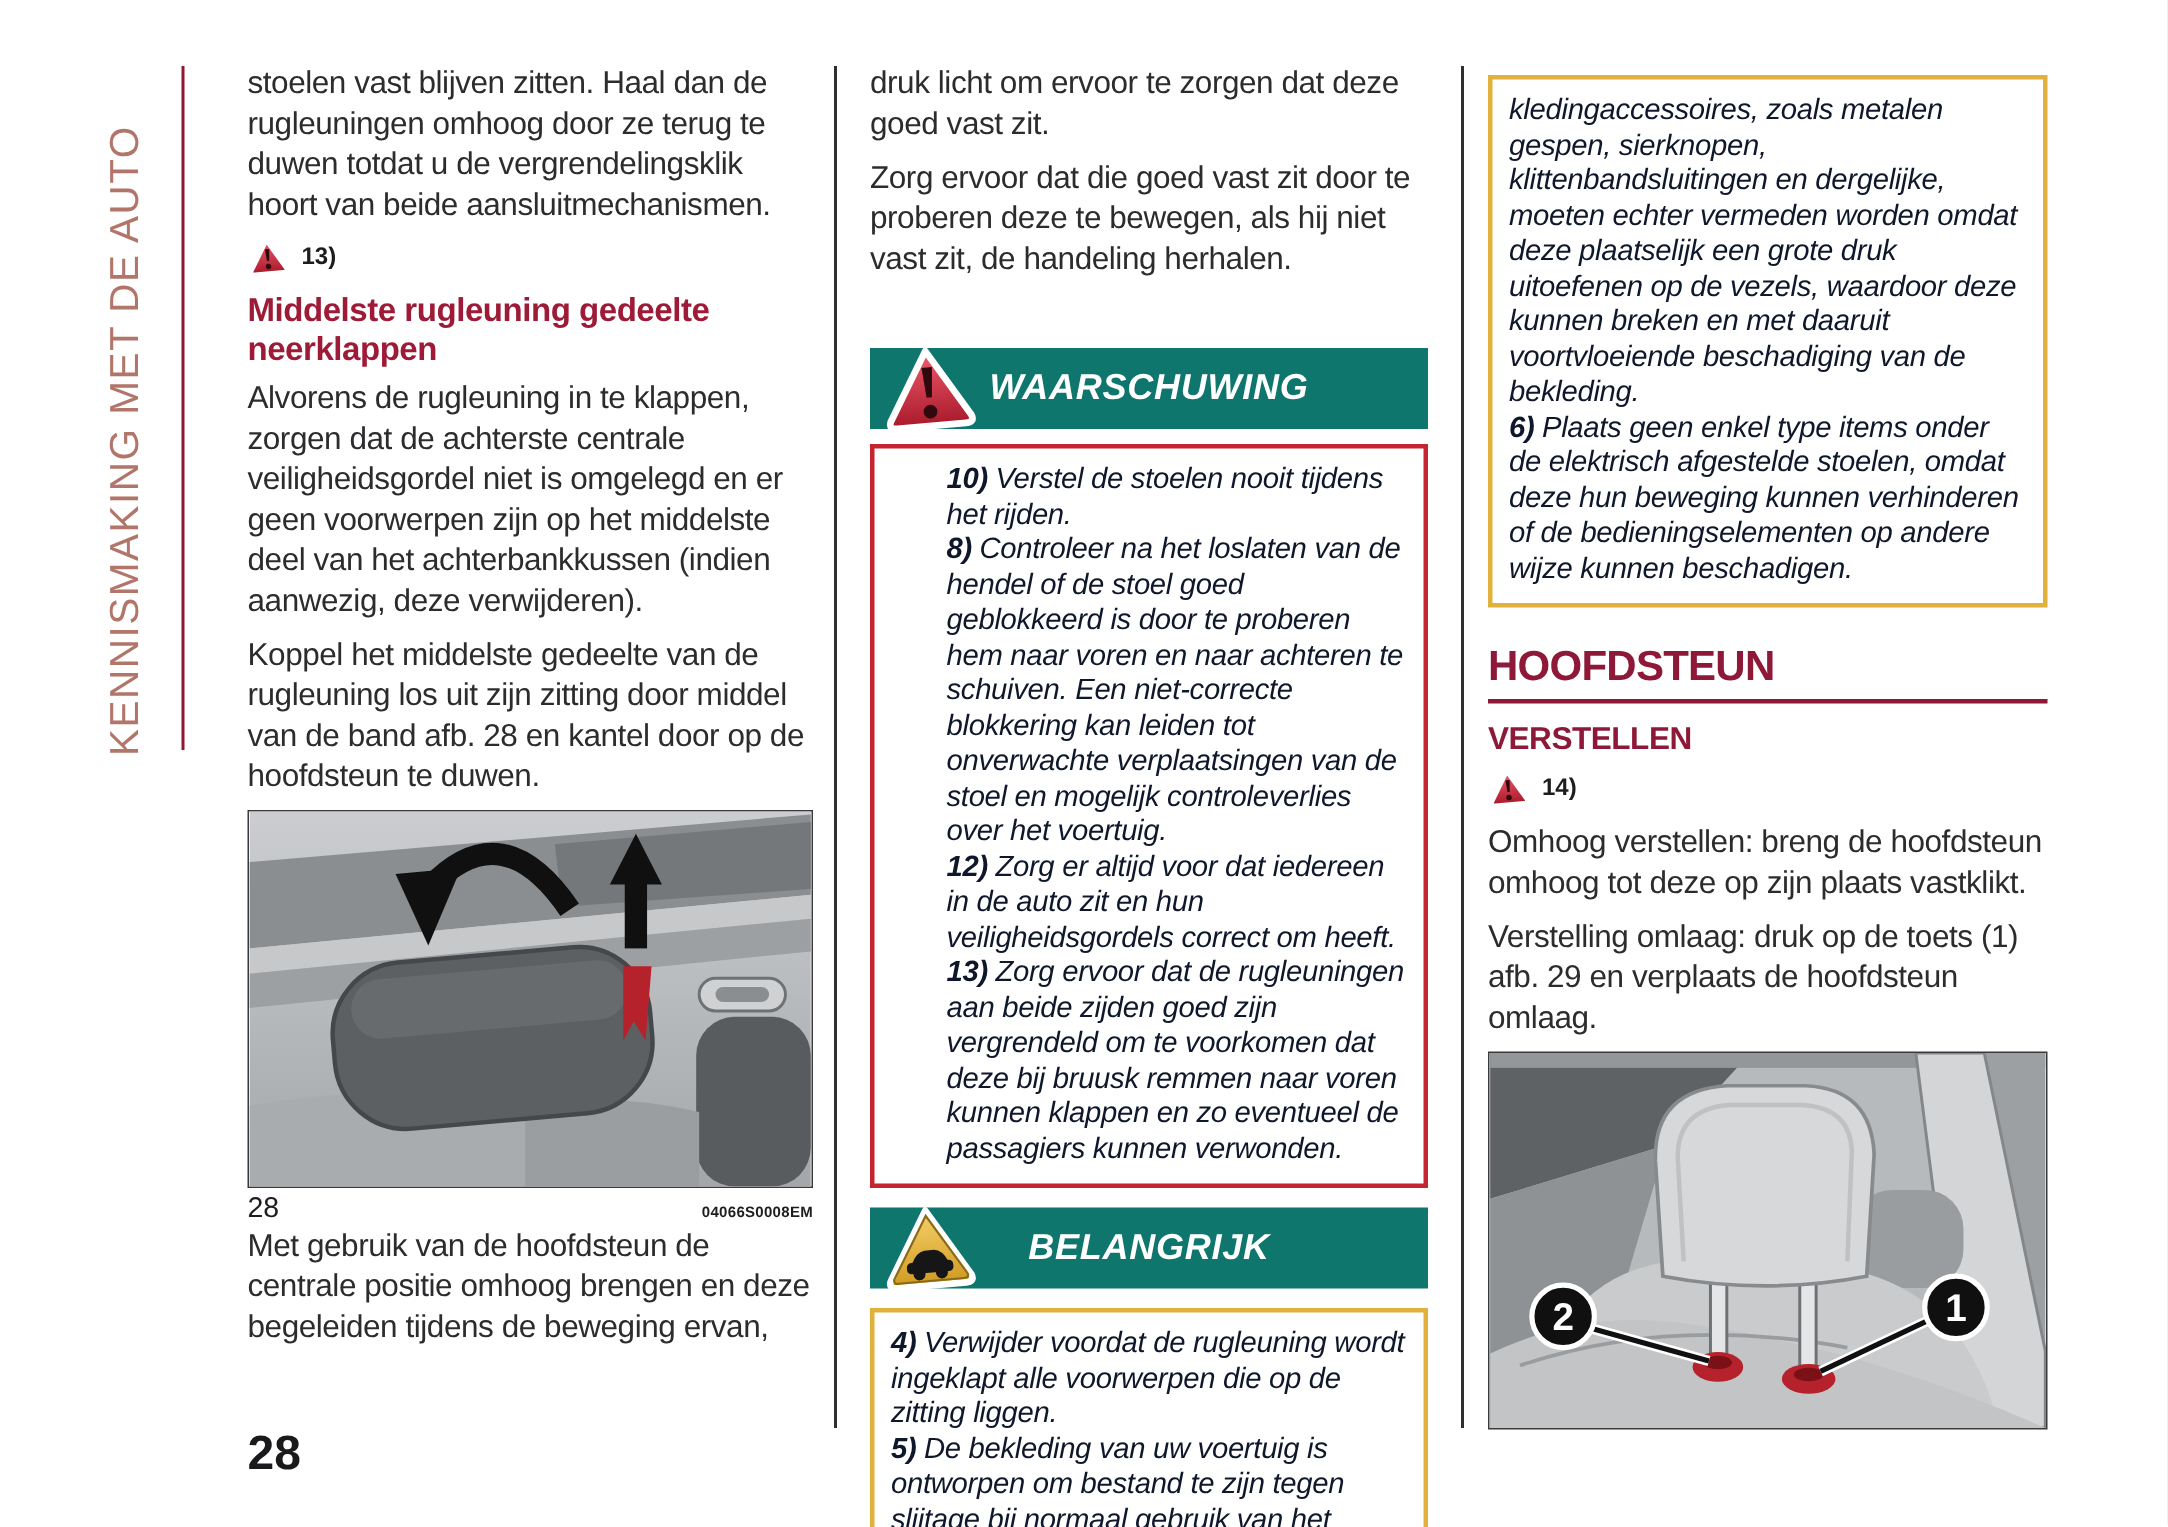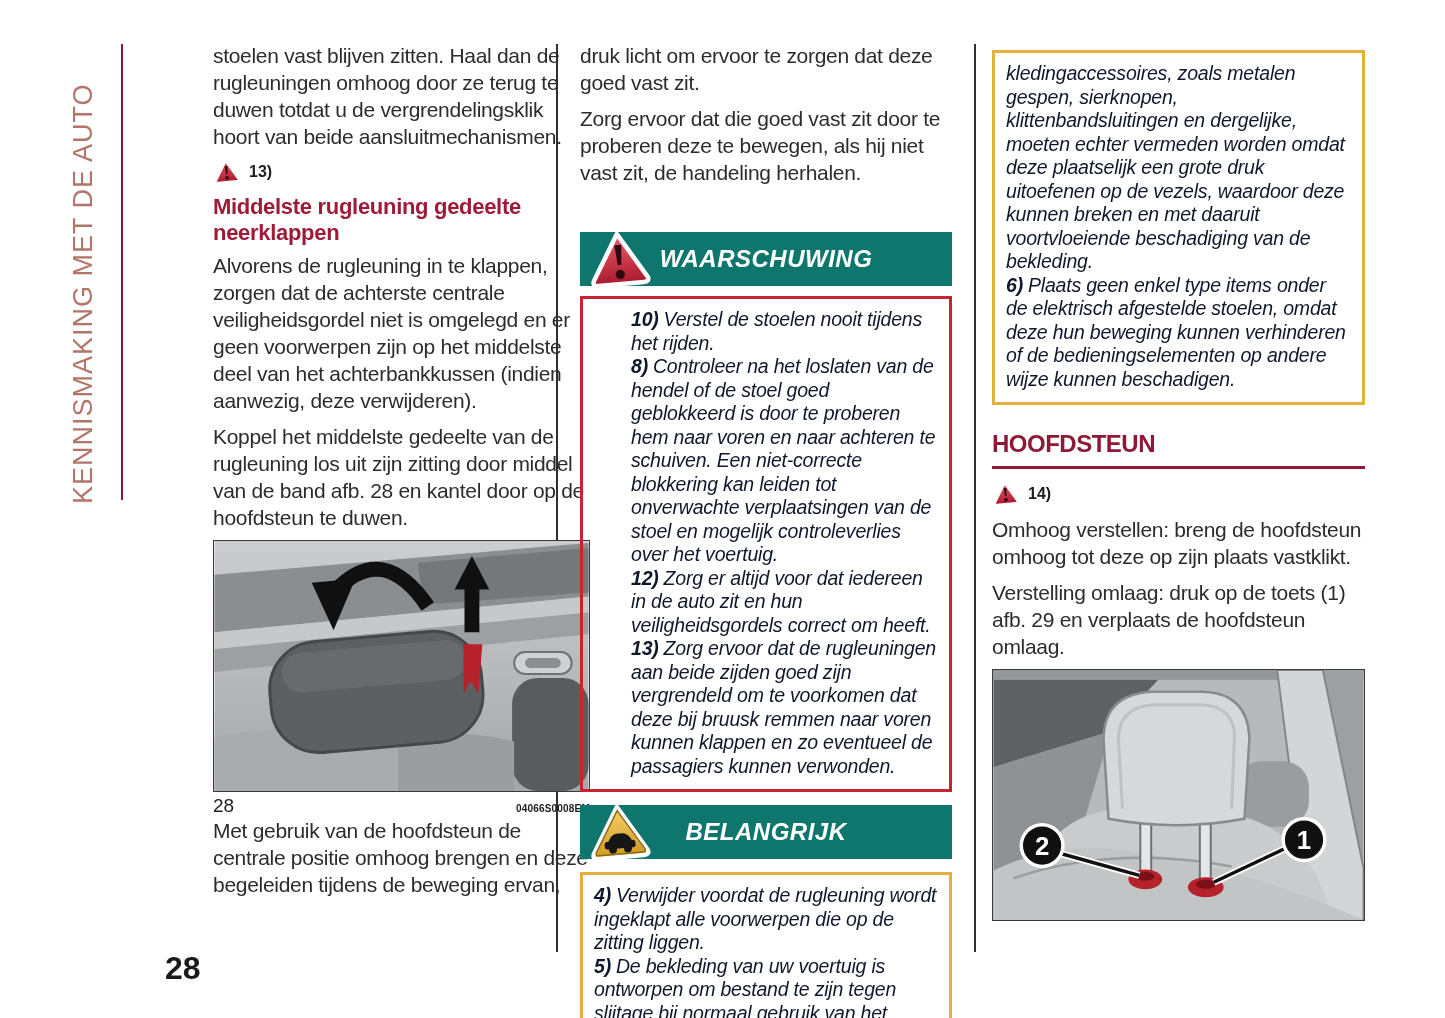--- a/index.html
+++ b/index.html
@@ -8,21 +8,21 @@
 
   
   .side-title{position:absolute;left:68px;top:44px;width:44px;height:460px;
 
         writing-mode:vertical-rl;transform:rotate(180deg);
         font-size:27px;letter-spacing:1px;color:#b2756a;white-space:nowrap;}
   .side-rule{position:absolute;left:121px;top:44px;width:2px;height:456px;background:#8e1838;}
 
   
   .col{position:absolute;top:42px;}
-  .col1{left:165px;width:377px;margin-left:48px;}
+  .col1{left:165px;width:377px;}
   .col2{left:580px;width:372px;}
   .col3{left:992px;width:373px;}
   .divider{position:absolute;top:44px;width:2px;height:908px;background:#2f2f31;}
   .d1{left:556px;} .d2{left:974px;}
 
   p.body{margin:0 0 9px 0;font-size:21px;line-height:27px;letter-spacing:-0.3px;}
   h3.red{margin:6px 0 6px 0;font-size:22px;line-height:26px;color:#9e1b38;
          font-weight:bold;letter-spacing:-0.3px;}
 
   .warnref{display:flex;align-items:center;gap:9px;margin:8px 0 10px 0;}
@@ -47,21 +47,21 @@
 
   
   .box{padding:9px 11px 11px 11px;margin:0;}
   .box.redb{border:3px solid #c5252f;padding-left:48px;}
   .box.yellowb{border:3px solid #e2b13c;margin-top:13px;}
   .box p{margin:0;font-style:italic;font-size:19.5px;line-height:23.5px;letter-spacing:-0.2px;color:#0f172a;}
   .box p b{font-weight:bold;margin-right:5px;}
 
   
   .contbox{margin-top:8px;}
-  h1.section{margin:24px 0 12px 0;font-size:24px;line-height:30px;color:#8e1838;font-weight:bold;
+  h1.section{margin:24px 0 12px 0;font-size:28px;line-height:30px;color:#8e1838;font-weight:bold;
              letter-spacing:-0.5px;border-bottom:3px solid #8e1838;padding-bottom:7px;}
   h2.subsection{margin:0 0 4px 0;font-size:21px;color:#8e1838;font-weight:bold;letter-spacing:-0.3px;}
 </style>
 </head>
 <body>
 
 <div class="page">
 
   <svg width="0" height="0" style="position:absolute" aria-hidden="true">
     <defs>
@@ -176,20 +176,21 @@
     </div>
   </div>
 
   <div class="col col3">
     <div class="box yellowb contbox" style="margin-top:8px">
       <p>kledingaccessoires, zoals metalen gespen, sierknopen, klittenbandsluitingen en dergelijke, moeten echter vermeden worden omdat deze plaatselijk een grote druk uitoefenen op de vezels, waardoor deze kunnen breken en met daaruit voortvloeiende beschadiging van de bekleding.</p>
       <p><b>6)</b><span>Plaats geen enkel type items onder de elektrisch afgestelde stoelen, omdat deze hun beweging kunnen verhinderen of de bedieningselementen op andere wijze kunnen beschadigen.</span></p>
     </div>
 
     <h1 class="section">HOOFDSTEUN</h1>
+    <h2 class="subsection">VERSTELLEN</h2>
 
     <div class="warnref">
       <svg width="27" height="25" viewBox="0 0 64 60">
         <g transform="rotate(-5 32 30)">
           <path d="M32 5 L59 50 Q61 55 55 55 L9 55 Q3 55 5 50 Z" fill="url(#wg)" stroke="#ffffff" stroke-width="5" stroke-linejoin="round"></path>
           <path d="M28.5 17 h7 l-1.7 19 h-3.6 Z" fill="#30090f"></path>
           <circle cx="32" cy="45" r="4.4" fill="#30090f"></circle>
         </g>
       </svg>
       <span class="lbl">14)</span>

